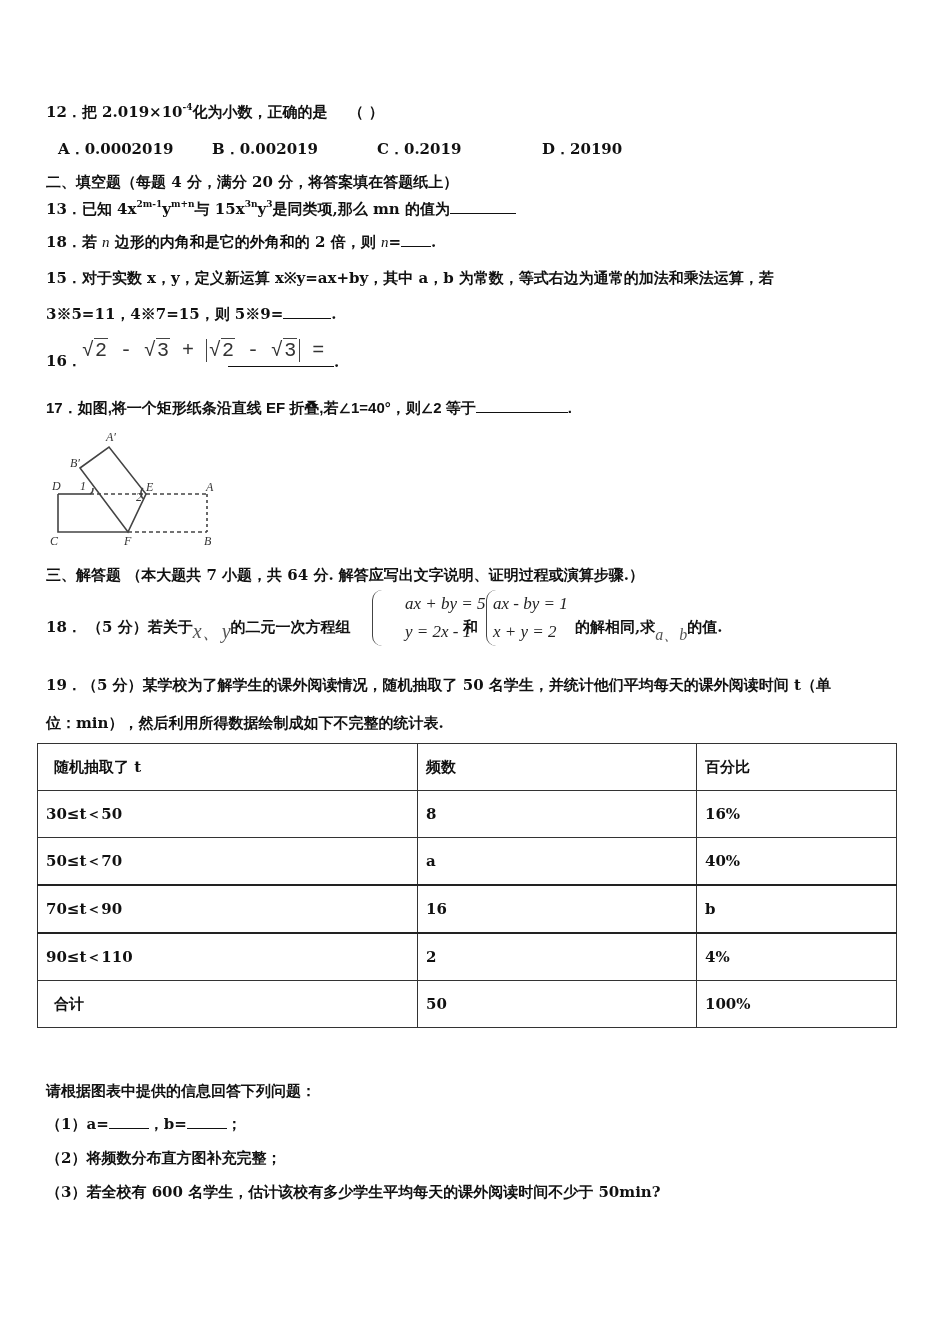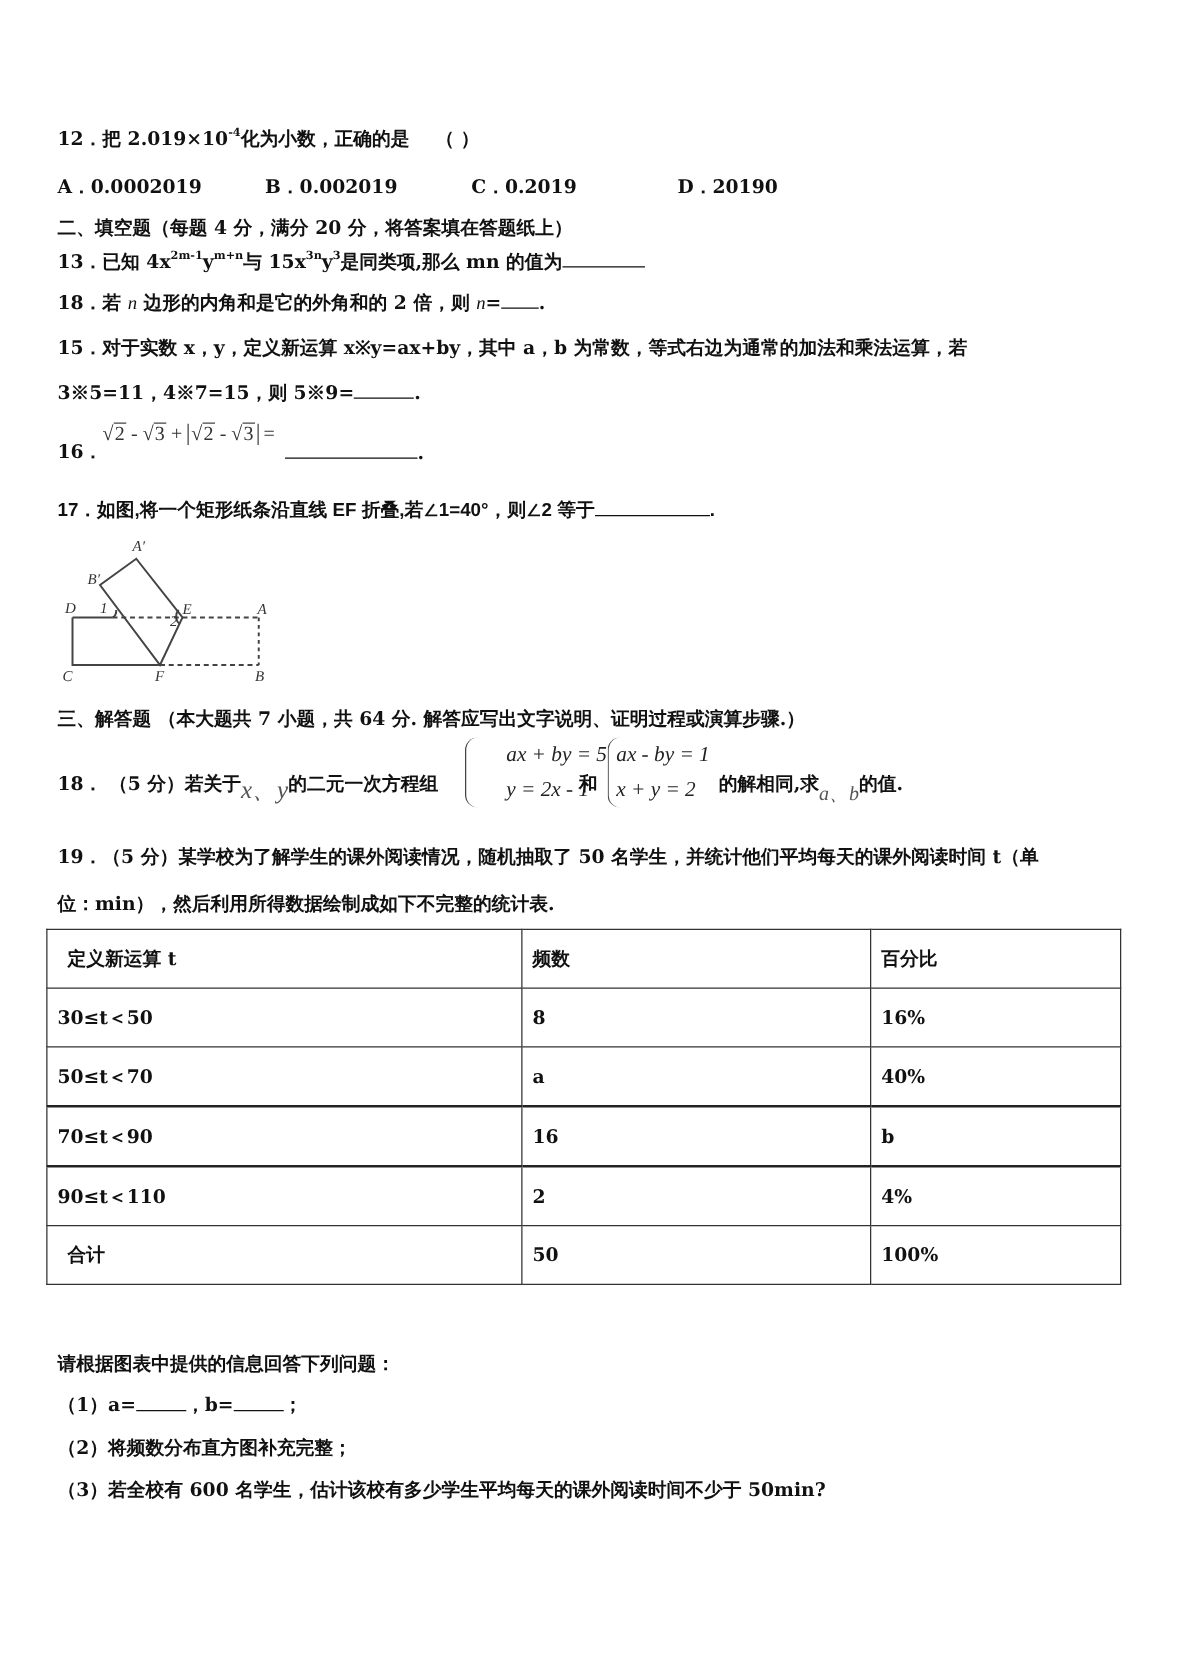--- a/index.html
+++ b/index.html
@@ -2,40 +2,40 @@
 <html><head>
 <meta charset="utf-8">
 <style>
   html, body { margin:0; padding:0; background:#ffffff; }
   body { width:950px; height:1344px; position:relative; overflow:hidden;
          font-family:"DejaVu Serif", "Liberation Serif", serif; color:#111; }
   .line { position:absolute; left:46px; font-size:15px; white-space:nowrap; font-weight:bold; }
   .sup { font-size:9px; vertical-align:7px; font-weight:bold; }
   .blank { display:inline-block; border-bottom:1.5px solid #111; height:14px; vertical-align:baseline; }
   .it { font-style:italic; font-weight:normal; font-family:"Liberation Serif", serif; }
-  .math { font-family:Liberation Serif, serif; font-weight:normal; color:#333; font-size:16px; }
+  .math { font-family:Liberation Mono, monospace; font-weight:normal; color:#333; font-size:20px; }
   .opt { position:absolute; top:140px; font-size:15px; font-weight:bold; }
   .sys { display:inline-block; position:relative; vertical-align:middle; border-left:1.5px solid #444;
          border-radius:10px 0 0 10px; padding:0 0 0 6px; line-height:28px; font-family:"Liberation Serif", serif;
          font-style:italic; font-weight:normal; font-size:17px; color:#222; }
   table.stats { position:absolute; left:37px; top:743px; width:860px; border-collapse:collapse;
                 font-size:15px; font-weight:bold; }
   table.stats td { border:1.3px solid #333; height:46px; padding:0 8px; vertical-align:middle; }
   table.stats tr.thick td { border-top:2px solid #222; }
   table.stats td.c1 { width:355px; }
   table.stats td.c2 { width:262px; }
   .sqrt { border-top:1px solid #444; padding:0 1px; }
 </style>
 </head>
 <body>
 
 <div class="line" style="top:102px;">
   <span>12．</span><span>把 2.019×10</span><span class="sup">-4</span><span>化为小数，正确的是</span>&nbsp;&nbsp;&nbsp;&nbsp;<span>（    ）</span>
 </div>
-<div class="opt" style="left:46px;"><span>A．</span><span>0.0002019</span></div>
+<div class="opt" style="left:58px;"><span>A．</span><span>0.0002019</span></div>
 <div class="opt" style="left:212px;"><span>B．</span><span>0.002019</span></div>
 <div class="opt" style="left:377px;"><span>C．</span><span>0.2019</span></div>
 <div class="opt" style="left:542px;"><span>D．</span><span>20190</span></div>
 
 <div class="line" style="top:173px;">二、填空题（每题 4 分，满分 20 分，将答案填在答题纸上）</div>
 
 <div class="line" style="top:199px;">
   <span>13．</span><span>已知 4x</span><span class="sup">2m-1</span><span>y</span><span class="sup">m+n</span><span>与 15x</span><span class="sup">3n</span><span>y</span><span class="sup">3</span><span>是同类项,那么 mn 的值为</span><span class="blank" style="width:66px;"></span>
 </div>
 
@@ -108,21 +108,21 @@
 </div>
 
 <div class="line" style="top:676px;">
   <span>19．</span><span>（5 分）某学校为了解学生的课外阅读情况，随机抽取了 50 名学生，并统计他们平均每天的课外阅读时间 t（单</span>
 </div>
 <div class="line" style="top:714px;">位：min），然后利用所得数据绘制成如下不完整的统计表.</div>
 
 <table class="stats">
   <tbody>
       <tr>
-    <td class="c1" style="padding-left:16px;">定义新运算 t</td>
+    <td class="c1" style="padding-left:16px;">随机抽取了 t</td>
     <td class="c2">频数</td>
     <td>百分比</td>
   </tr>
   <tr>
     <td class="c1">30≤t＜50</td>
     <td class="c2">8</td>
     <td>16%</td>
   </tr>
   <tr>
     <td class="c1">50≤t＜70</td>

